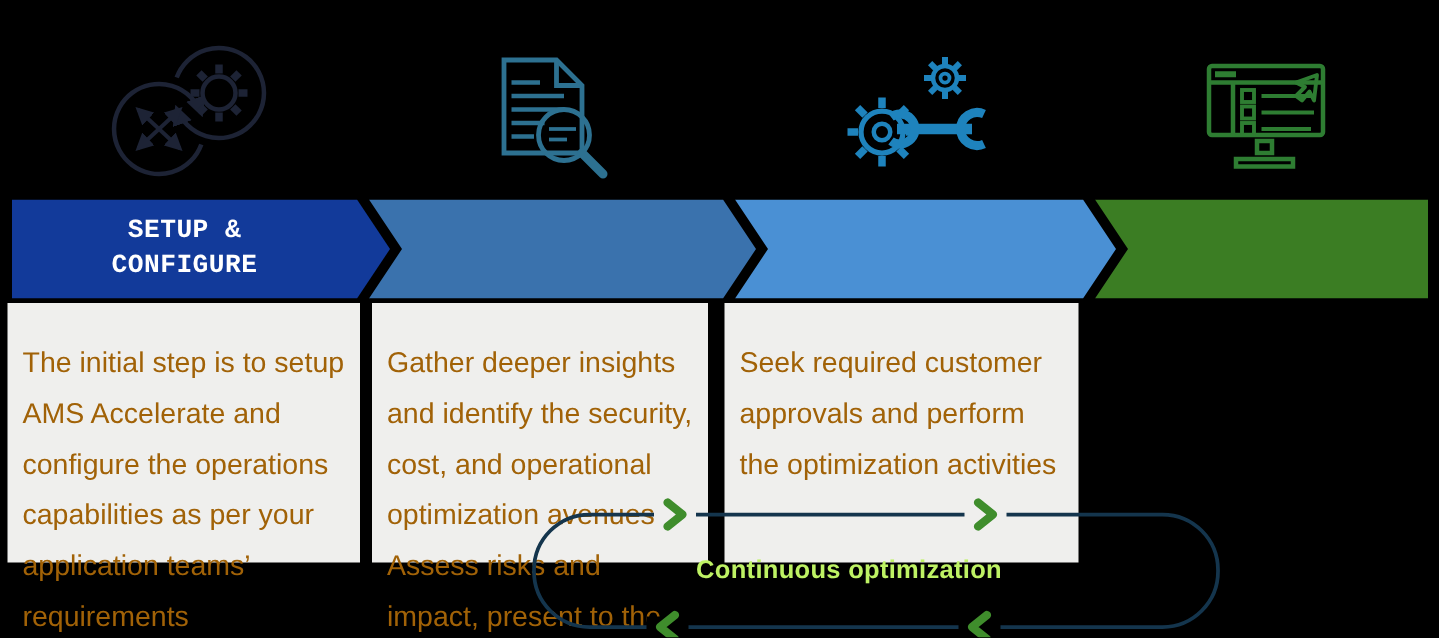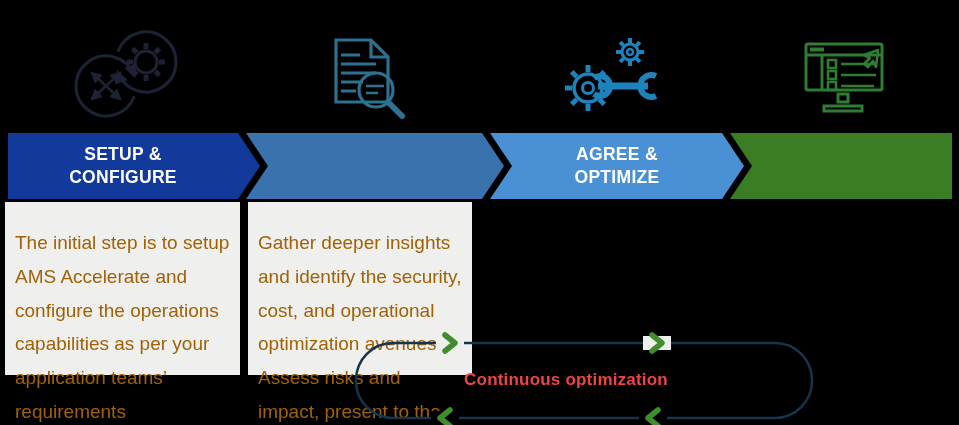--- a/index.html
+++ b/index.html
@@ -5,33 +5,33 @@
   html,body{margin:0;padding:0;background:#000;}
   .canvas{
     position:relative;width:959px;height:425px;background:#000;overflow:hidden;
     font-family:"Liberation Sans",sans-serif;
   }
   .icon{position:absolute;}
   .band{position:absolute;left:8px;top:133px;}
   .step-label{
     position:absolute;top:140px;height:52px;display:flex;align-items:center;justify-content:center;
     color:#fff;font-weight:bold;font-size:17.5px;line-height:1.3;text-align:center;
-    white-space:pre-line;letter-spacing:.3px;
+    white-space:pre-line;letter-spacing:.3px;font-family:Liberation Mono, monospace;
   }
   .desc-box{
     position:absolute;top:202px;height:173px;background:#efefed;box-sizing:border-box;
     padding:24px 6px 0 10px;
   }
   .desc-box p{
     margin:0;color:#a16207;font-size:19px;line-height:1.78;white-space:normal;
   }
   .loop-svg{position:absolute;left:348px;top:330px;}
   .loop-label{
     position:absolute;left:406px;top:370px;width:320px;text-align:center;
-    color:#ef4444;font-weight:bold;font-size:17px;letter-spacing:.2px;
+    color:#bef264;font-weight:bold;font-size:17px;letter-spacing:.2px;
   }
 </style>
 </head>
 <body>
 
 <div class="canvas">
 
   <svg class="icon" style="left:60px;top:20px" width="124" height="104" viewBox="0 0 124 104">
     <defs>
       <marker id="ah" viewBox="0 0 10 10" refX="8" refY="5" markerWidth="4.5" markerHeight="4.5" orient="auto-start-reverse">
@@ -133,28 +133,29 @@
 
   <svg class="band" width="944" height="66" viewBox="0 0 944 66">
     <path fill="#123a9a" d="M0,0 H230 L252,33 L230,66 H0 Z"></path>
     <path fill="#3a72ad" d="M238,0 H474 L496,33 L474,66 H238 L260,33 Z"></path>
     <path fill="#4a90d4" d="M482,0 H714 L736,33 L714,66 H482 L504,33 Z"></path>
     <path fill="#3b7d23" d="M722,0 H944 V66 H722 L744,33 Z"></path>
   </svg>
 
   <div class="step-label" style="left:8px;width:230px">SETUP &amp;
 CONFIGURE</div>
-  <div class="step-label" style="left:490px;width:254px">AGREE &amp;
-OPTIMIZE</div>
 
   <div class="desc-box" style="left:5px;width:235px">
     <p>The initial step is to setup AMS Accelerate and configure the operations capabilities as per your application teams’ requirements</p>
   </div>
   <div class="desc-box" style="left:248px;width:224px">
     <p>Gather deeper insights and identify the security, cost, and operational optimization avenues. Assess risks and impact, present to the stakeholders</p>
+  </div>
+  <div class="desc-box" style="left:483px;width:236px">
+    <p>Seek required customer approvals and perform the optimization activities</p>
   </div>
 
   <svg class="loop-svg" width="472" height="102" viewBox="0 0 472 102">
     <rect x="8" y="13" width="456" height="75" rx="37" fill="none" stroke="#14354d" stroke-width="2.5"></rect>
 
     <rect x="88" y="6" width="28" height="14" fill="#efefed"></rect>
     <rect x="295" y="6" width="28" height="14" fill="#efefed"></rect>
     <rect x="83" y="81" width="28" height="14" fill="#000000"></rect>
     <rect x="291" y="81" width="28" height="14" fill="#000000"></rect>
     <g fill="none" stroke="#3f8d2c" stroke-width="5.5" stroke-linecap="round" stroke-linejoin="round">

